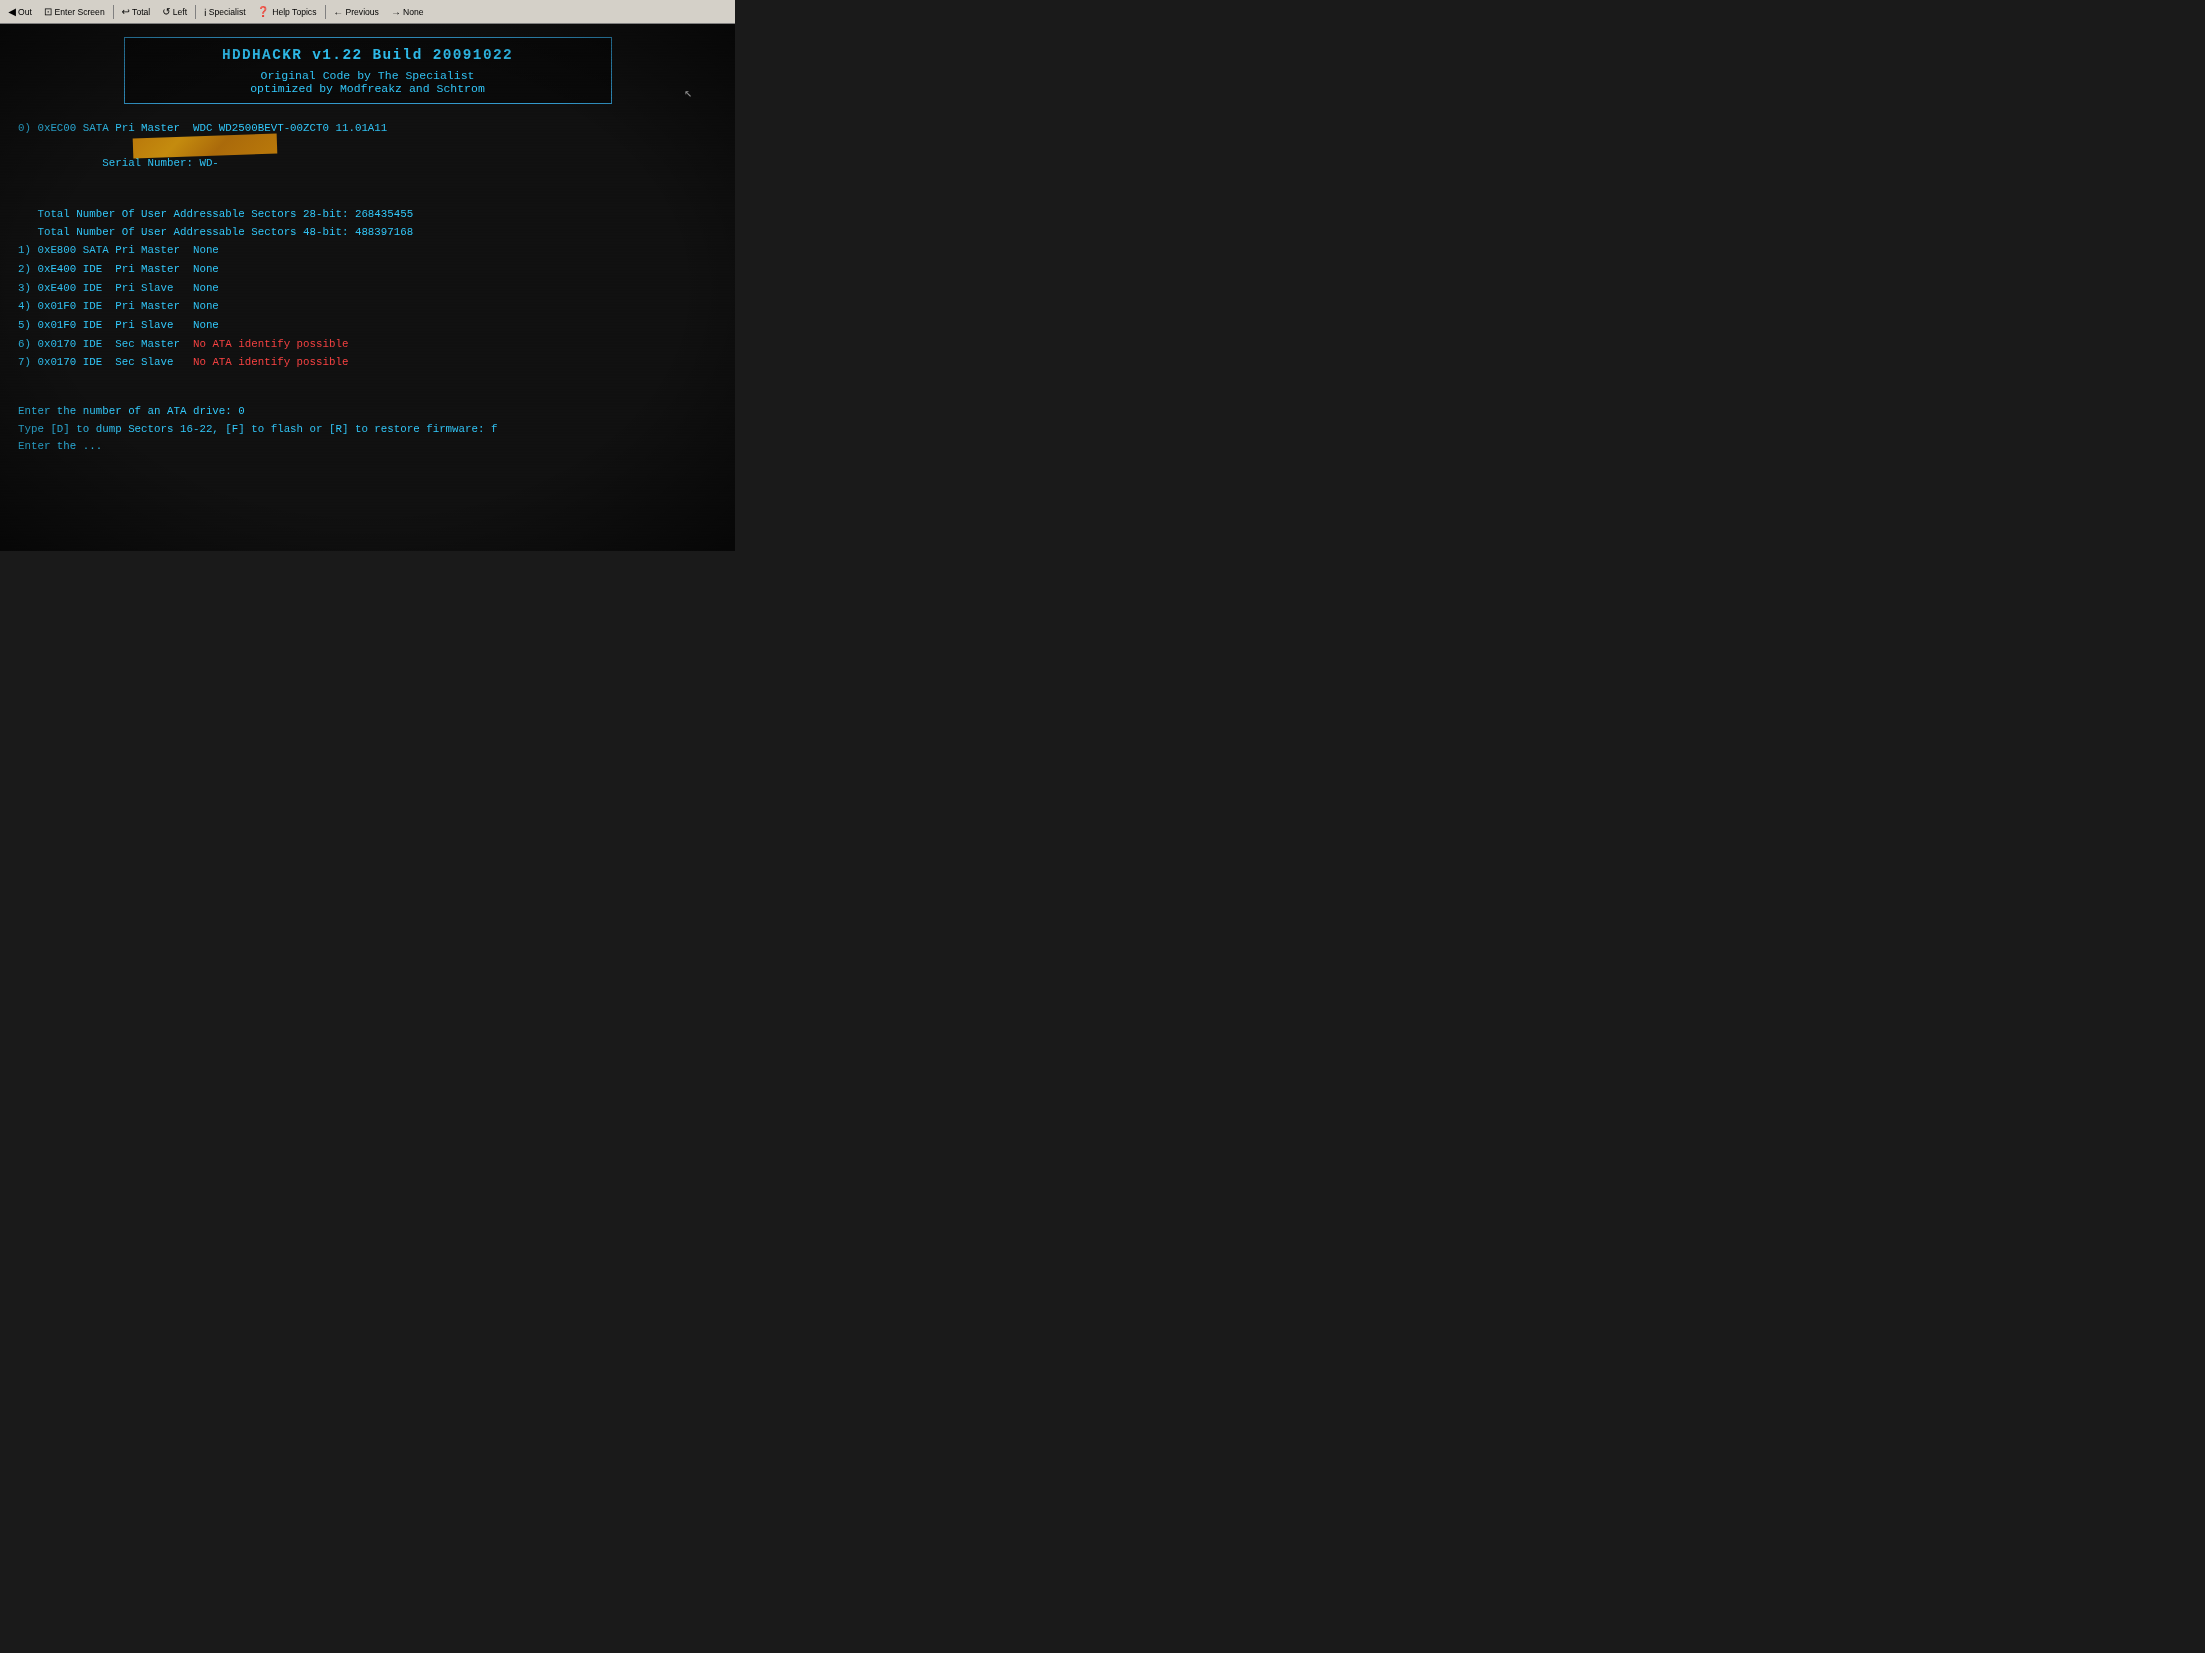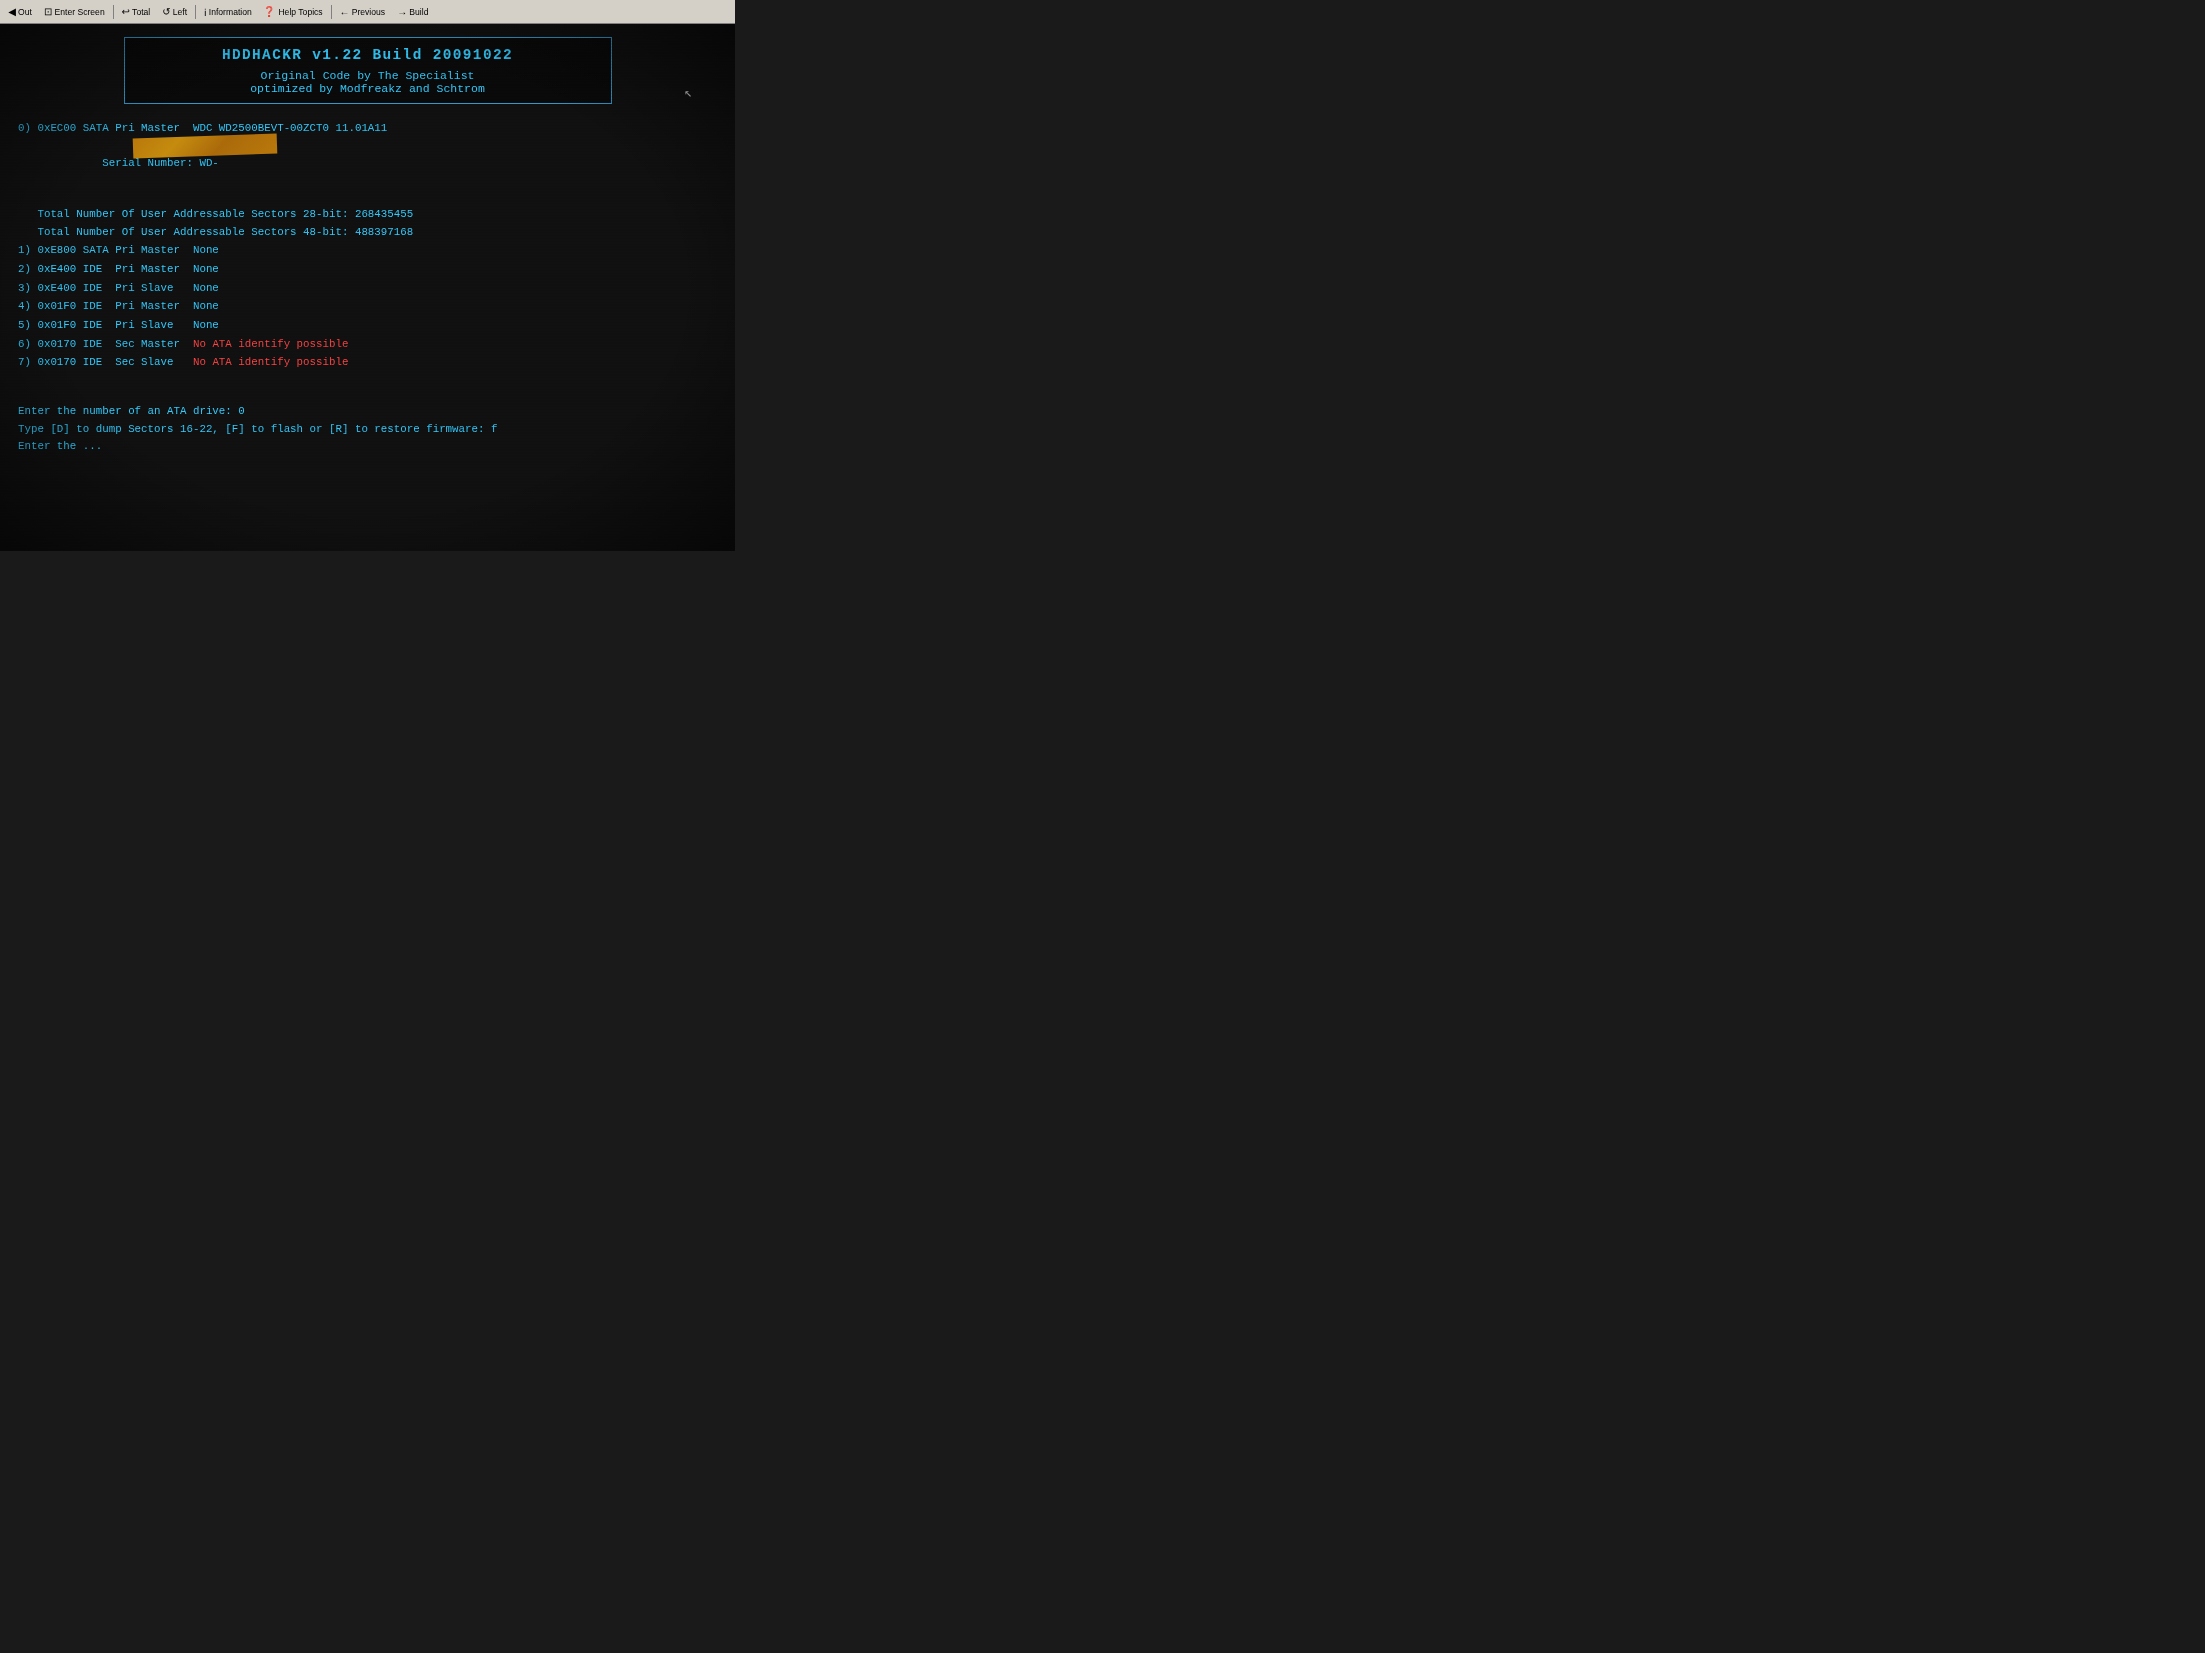--- a/index.html
+++ b/index.html
@@ -182,34 +182,34 @@
     <span class="toolbar-icon">↩</span>
     <span>Total</span>
   </button>
   <button class="toolbar-btn">
     <span class="toolbar-icon">↺</span>
     <span>Left</span>
   </button>
   <div class="toolbar-separator"></div>
   <button class="toolbar-btn">
     <span class="toolbar-icon">ℹ</span>
-    <span>Information</span>
+    <span>Specialist</span>
   </button>
   <button class="toolbar-btn">
     <span class="toolbar-icon">❓</span>
     <span>Help Topics</span>
   </button>
   <div class="toolbar-separator"></div>
   <button class="toolbar-btn">
     <span class="toolbar-icon">←</span>
     <span>Previous</span>
   </button>
   <button class="toolbar-btn">
     <span class="toolbar-icon">→</span>
-    <span>Build</span>
+    <span>None</span>
   </button>
 </div>
 
 <div id="main-content">
   <div id="terminal-area">
 
     <div id="title-box">
       <div class="main-title">HDDHACKR v1.22  Build 20091022</div>
       <div class="subtitle1">Original Code by The Specialist</div>
       <div class="subtitle2">optimized by Modfreakz and Schtrom</div>

